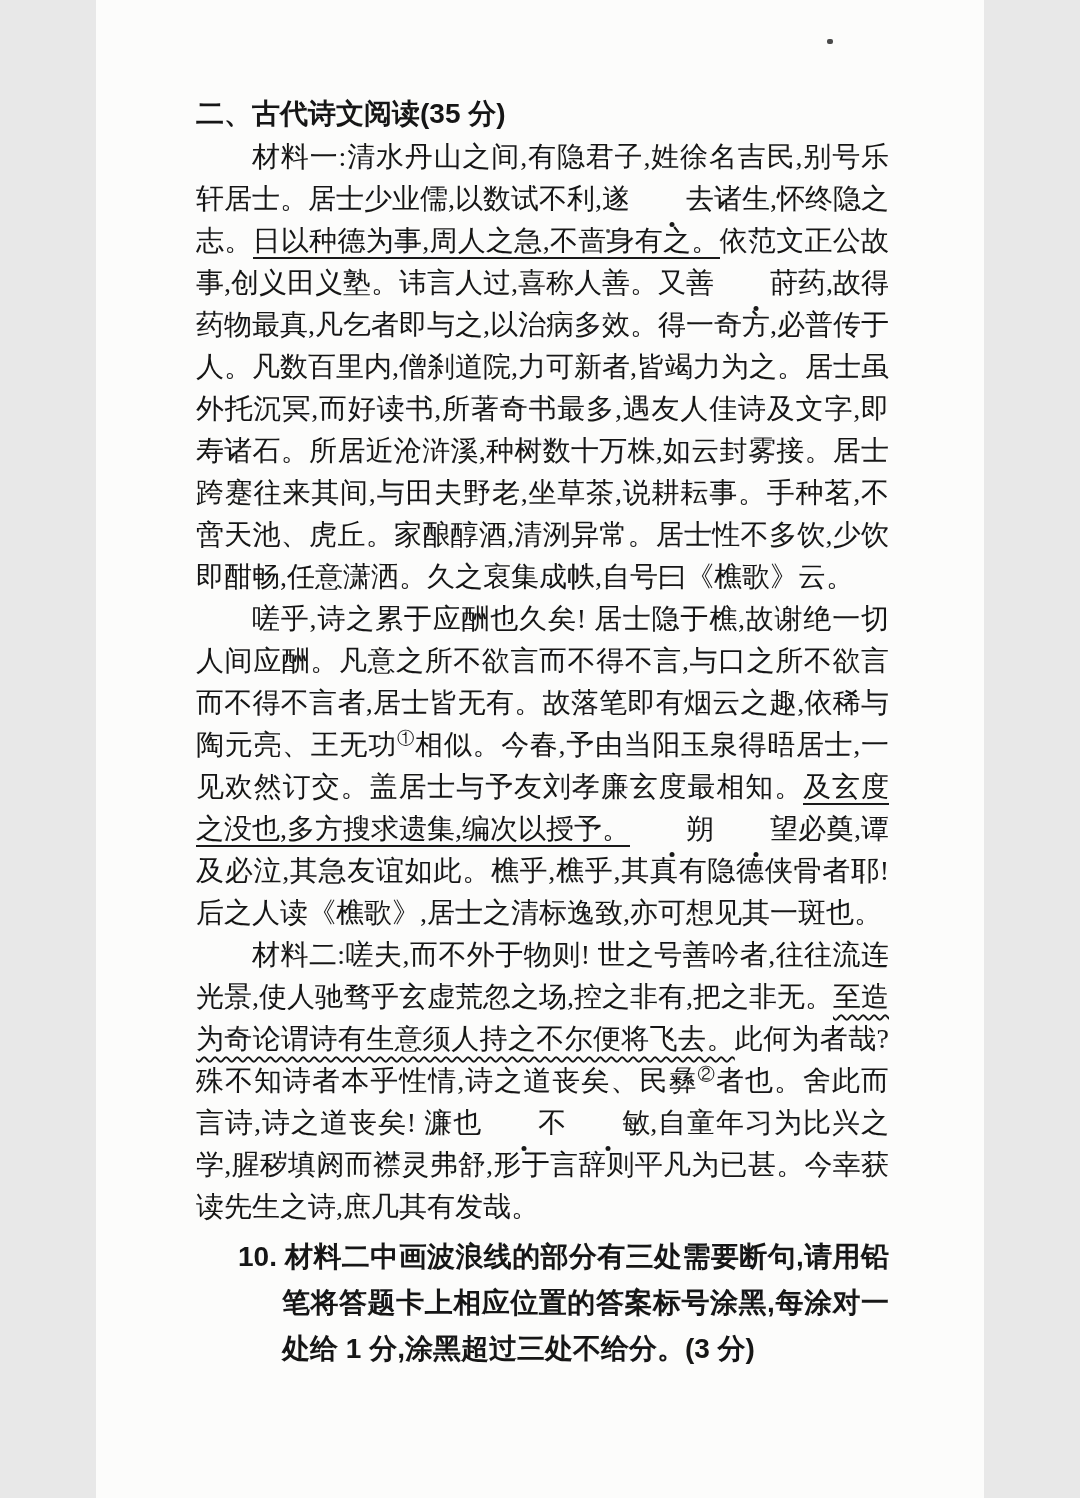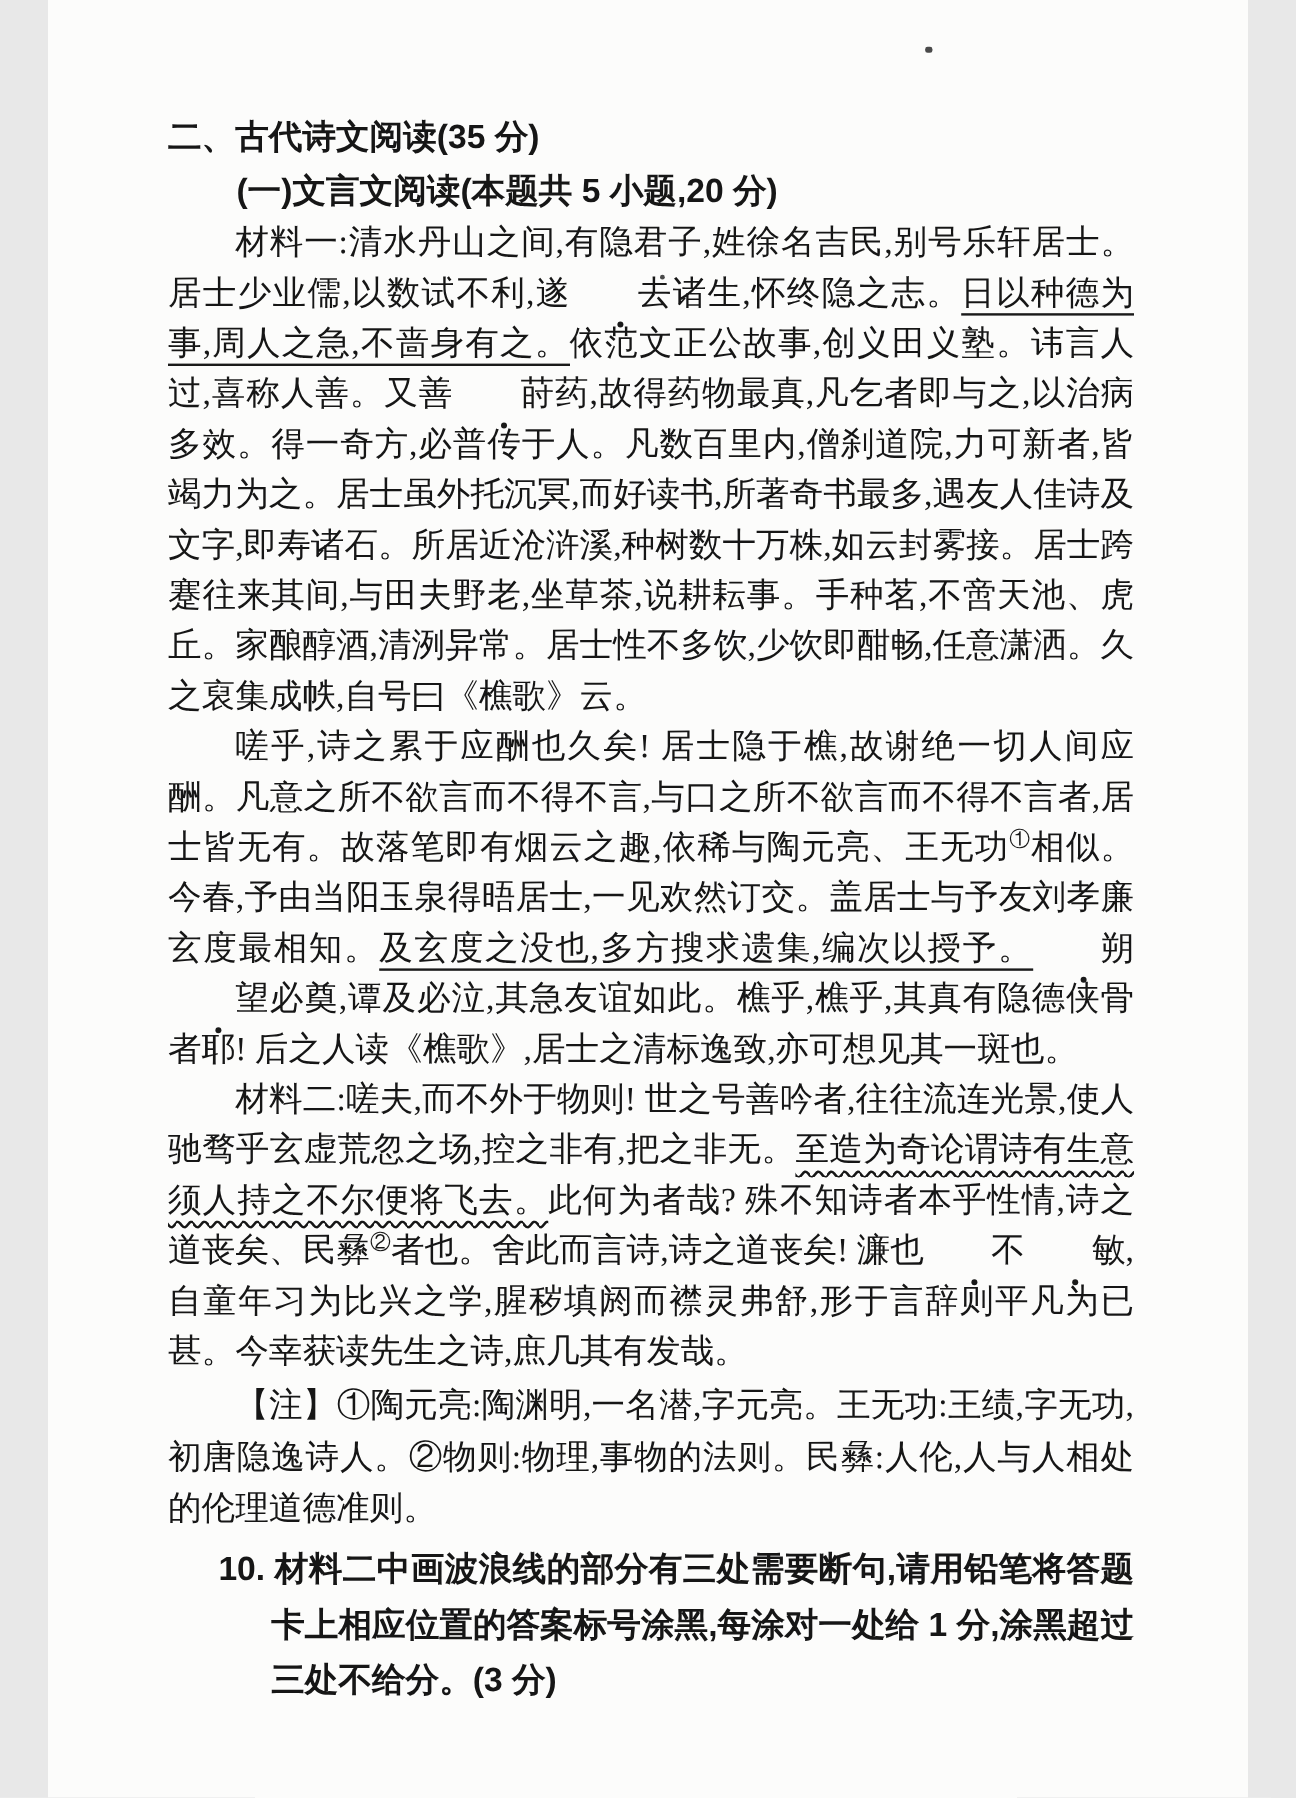--- a/index.html
+++ b/index.html
@@ -1,18 +1,18 @@
 <!DOCTYPE html>
 <html lang="zh"><head>
 <meta charset="utf-8">
 <style>
   html,body{margin:0;padding:0;background:#e8e8e8;}
   .page{
     position:relative;
-    width:1000px;height:1498px;
+    width:888px;height:1498px;
     margin:0 auto;
     background:#fcfcfb;
     color:#161616;
     font-family:"Liberation Serif","DejaVu Serif",serif;
     font-size:28px;
     line-height:42px;
     overflow:hidden;
     box-sizing:border-box;
     padding:92px 95px 0 100px;
   }
@@ -65,27 +65,25 @@
   }
 </style>
 </head>
 <body>
 
 <div class="page">
   <span class="speck" id="speck1"></span>
   <span class="speck" id="speck2"></span>
 
   <p class="h1">二、古代诗文阅读(35 分)</p>
-  <p class="h2">(一)文言文阅读(本题共 5 小题,20 分)</p>
 
   <p class="body-para"><span>材料一:清水丹山之间,有隐君子,姓徐名吉民,别号乐轩居士。居士少业儒,以数试不利,遂</span><span class="seg-d">去</span><span>诸生,怀终隐之志。</span><span class="seg-u">日以种德为事,周人之急,不啬身有之。</span><span>依范文正公故事,创义田义塾。讳言人过,喜称人善。又善</span><span class="seg-d">莳</span><span>药,故得药物最真,凡乞者即与之,以治病多效。得一奇方,必普传于人。凡数百里内,僧刹道院,力可新者,皆竭力为之。居士虽外托沉冥,而好读书,所著奇书最多,遇友人佳诗及文字,即寿诸石。所居近沧浒溪,种树数十万株,如云封雾接。居士跨蹇往来其间,与田夫野老,坐草茶,说耕耘事。手种茗,不啻天池、虎丘。家酿醇酒,清洌异常。居士性不多饮,少饮即酣畅,任意潇洒。久之裒集成帙,自号曰《樵歌》云。</span></p>
   <p class="body-para"><span>嗟乎,诗之累于应酬也久矣! 居士隐于樵,故谢绝一切人间应酬。凡意之所不欲言而不得不言,与口之所不欲言而不得不言者,居士皆无有。故落笔即有烟云之趣,依稀与陶元亮、王无功</span><span class="seg-sup">①</span><span>相似。今春,予由当阳玉泉得晤居士,一见欢然订交。盖居士与予友刘孝廉玄度最相知。</span><span class="seg-u">及玄度之没也,多方搜求遗集,编次以授予。</span><span class="seg-d">朔</span><span class="seg-d">望</span><span>必奠,谭及必泣,其急友谊如此。樵乎,樵乎,其真有隐德侠骨者耶! 后之人读《樵歌》,居士之清标逸致,亦可想见其一斑也。</span></p>
 
   <p class="body-para"><span>材料二:嗟夫,而不外于物则! 世之号善吟者,往往流连光景,使人驰骛乎玄虚荒忽之场,控之非有,把之非无。</span><span class="seg-w">至造为奇论谓诗有生意须人持之不尔便将飞去。</span><span>此何为者哉? 殊不知诗者本乎性情,诗之道丧矣、民彝</span><span class="seg-sup">②</span><span>者也。舍此而言诗,诗之道丧矣! 濂也</span><span class="seg-d">不</span><span class="seg-d">敏</span><span>,自童年习为比兴之学,腥秽填阏而襟灵弗舒,形于言辞则平凡为已甚。今幸获读先生之诗,庶几其有发哉。</span></p>
 
-  <p class="note-para">【注】①陶元亮:陶渊明,一名潜,字元亮。王无功:王绩,字无功,初唐隐逸诗人。②物则:物理,事物的法则。民彝:人伦,人与人相处的伦理道德准则。</p>
 
   <div class="question">
     <p class="q-stem">10. 材料二中画波浪线的部分有三处需要断句,请用铅笔将答题卡上相应位置的答案标号涂黑,每涂对一处给 1 分,涂黑超过三处不给分。(3 分)</p>
 
   </div>
 
 </div>
 
 </body></html>

